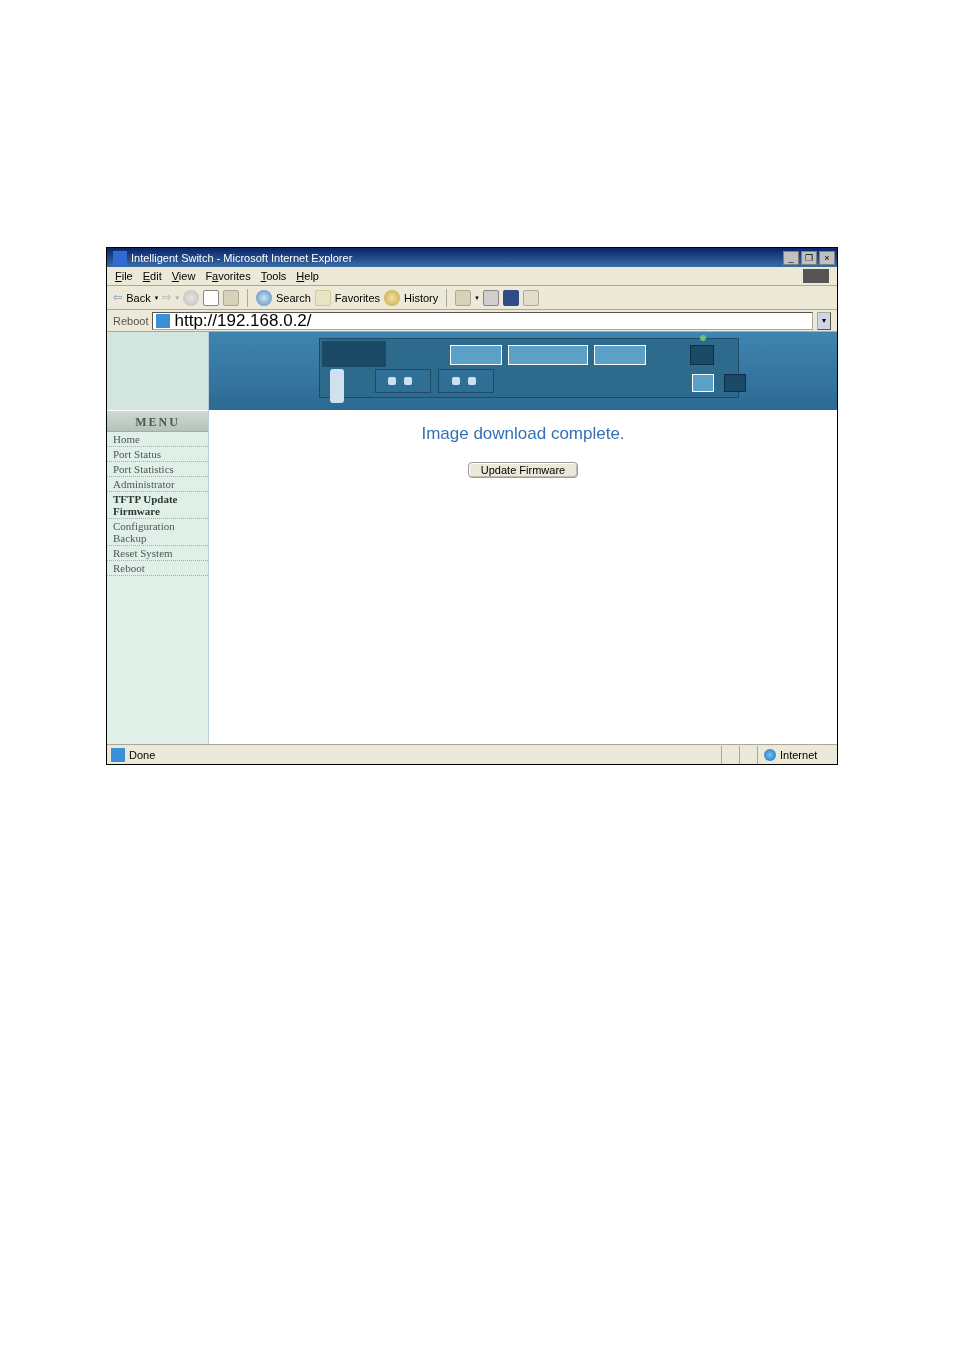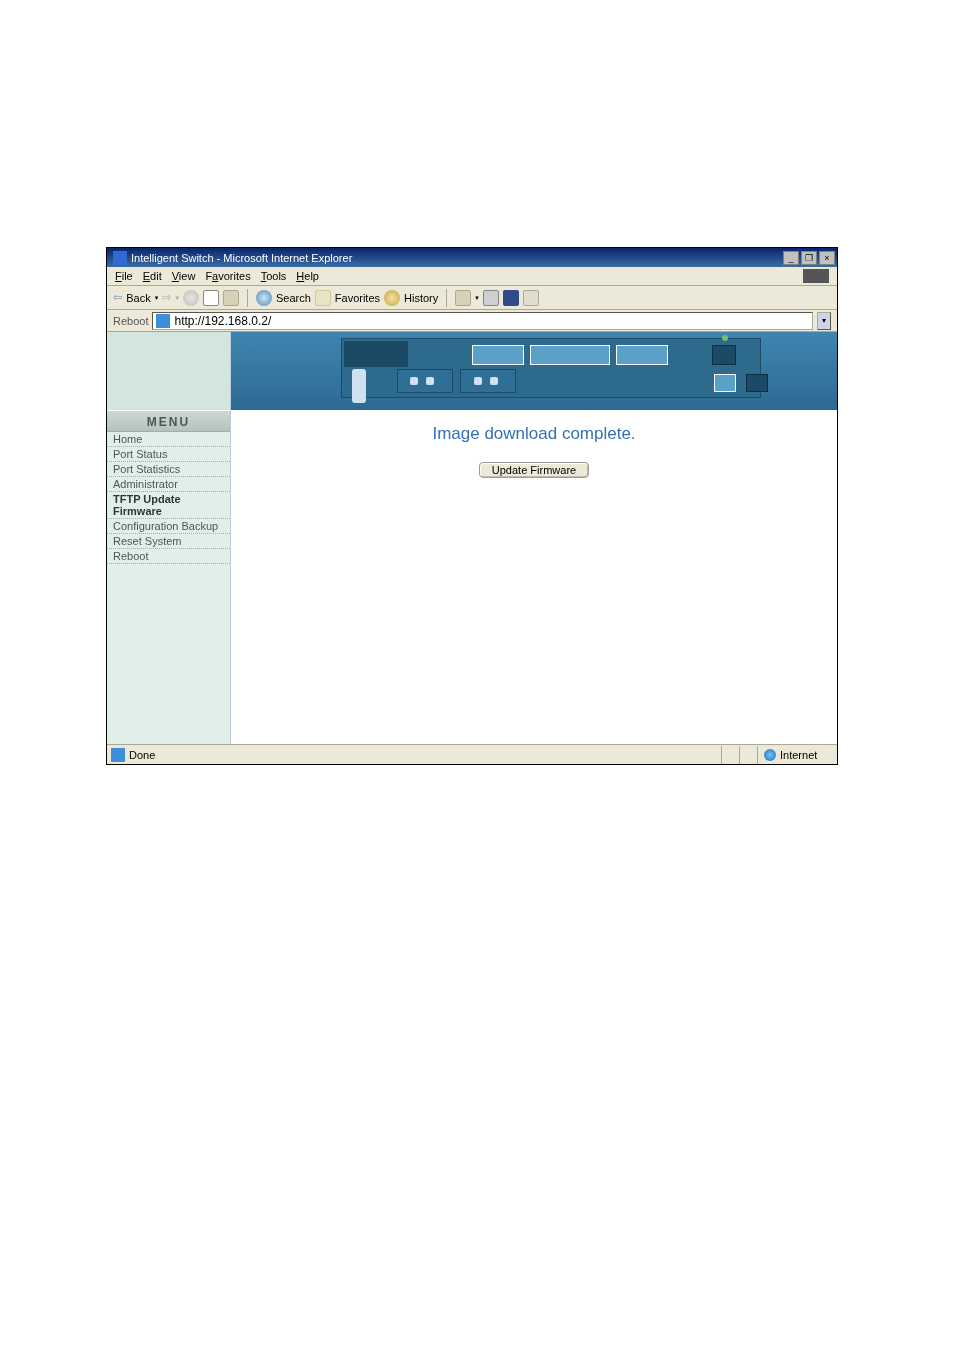--- a/index.html
+++ b/index.html
@@ -12,25 +12,25 @@
 .titlebar .win-btn { width: 16px; height: 14px; background: #c0c0c0; border: 1px solid #808080; font-size: 9px; text-align: center; line-height: 12px; color: #000; }
 .menubar { height: 19px; background: #ece9d8; border-bottom: 1px solid #aca899; display: flex; align-items: center; padding: 0 8px; gap: 10px; }
 .menubar .menu-item { font-size: 11px; color: #000; }
 .menubar .menu-item u { text-decoration: underline; }
 .menubar .win-logo { margin-left: auto; width: 26px; height: 14px; background: #555; display: inline-block; }
 .toolbar { height: 24px; background: #ece9d8; border-bottom: 1px solid #aca899; display: flex; align-items: center; padding: 0 6px; gap: 4px; font-size: 11px; }
 .toolbar .tb-icon { width: 16px; height: 16px; border-radius: 50%; display: inline-block; }
 .toolbar .sep { width: 1px; height: 18px; background: #aca899; margin: 0 4px; }
 .addressbar { height: 22px; background: #ece9d8; border-bottom: 1px solid #aca899; display: flex; align-items: center; padding: 0 6px; gap: 4px; }
 .addressbar .addr-label { color: #555; font-size: 11px; }
-.addressbar .addr-input { flex: 1; height: 18px; background: #fff; border: 1px inset #aca899; display: flex; align-items: center; padding: 0 3px; font-size: 12px; }
+.addressbar .addr-input { flex: 1; height: 18px; background: #fff; border: 1px inset #aca899; display: flex; align-items: center; padding: 0 3px; font-size: 17px; }
 .addressbar .addr-input .ie-page-icon { width: 14px; height: 14px; margin-right: 4px; background: #3b8ed8; display: inline-block; }
 .addressbar .addr-drop { width: 14px; height: 18px; background: #cfd4e6; border: 1px outset #aca899; text-align: center; font-size: 8px; line-height: 16px; }
 .content-area { flex: 1; display: flex; background: #fff; overflow: hidden; }
-.sidebar { width: 124px; background: #e1efe9; border-right: 1px solid #bcd; display: flex; flex-direction: column; }
+.sidebar { width: 102px; background: #e1efe9; border-right: 1px solid #bcd; display: flex; flex-direction: column; font-family: Liberation Serif, serif; }
 .sidebar .logo-area { height: 78px; background: #d2e5df; }
 .sidebar .menu-header { height: 22px; background: linear-gradient(#cfd9d4,#b5c2bb); color: #4a5a52; font-weight: bold; font-size: 12px; text-align: center; line-height: 22px; letter-spacing: 2px; border-top: 1px solid #fff; border-bottom: 1px solid #a0b0a8; }
 .sidebar .menu-item { padding: 1px 6px; font-size: 11px; color: #4a5a52; border-bottom: 1px dotted #9db3a9; cursor: pointer; }
 .sidebar .menu-item.active { font-weight: bold; color: #2a3a32; }
 .main { flex: 1; display: flex; flex-direction: column; }
 .switch-graphic { height: 78px; background: linear-gradient(#3f85b0, #2d6a93); position: relative; }
 .switch-graphic .device { position: absolute; left: 110px; top: 6px; width: 420px; height: 60px; background: #2d6a8c; border: 1px solid #1d4a68; }
 .switch-graphic .device-lbl { position: absolute; left: 2px; top: 2px; width: 64px; height: 26px; background: #1b4a66; }
 .switch-graphic .port-block { position: absolute; top: 6px; height: 20px; background: #5aa0c7; border: 1px solid #fff; }
 .switch-graphic .pb1 { left: 130px; width: 52px; }

